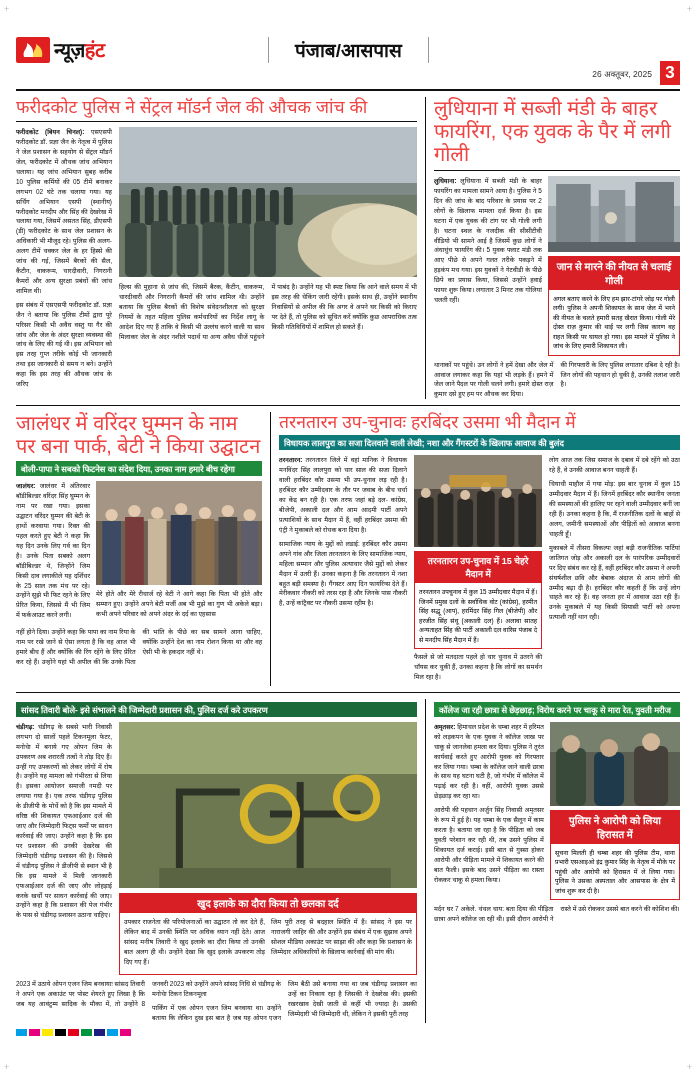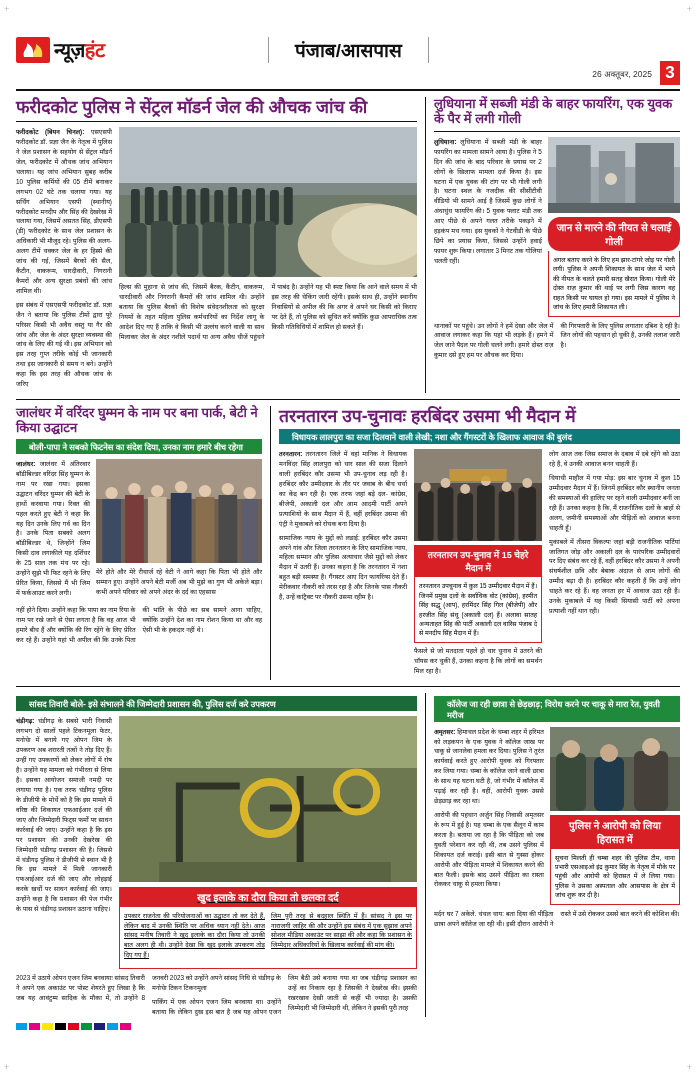--- a/index.html
+++ b/index.html
@@ -44,26 +44,26 @@
     background:#e02020;color:#fff;font-weight:bold;font-size:17px;
     width:20px;height:24px;display:flex;align-items:center;justify-content:center;
   }
 
   
   .content { margin-top:6px; }
   .row { display:flex; gap:8px; }
   .sep-h { border-top:1px solid #111; margin:6px 0; }
 
   .headline-red {
-    color:#701a75; font-weight:bold; line-height:1.15;
+    color:#ef4444; font-weight:normal; line-height:1.15;
   }
   .h-big { font-size:17.5px; }
-  .h-mid { font-size:13px; }
+  .h-mid { font-size:20px; }
   .subbar {
-    background:#1f8a3b; color:#fff; font-size:8.3px; padding:2px 13px;
+    background:#1f8a3b; color:#fff; font-size:8.3px; padding:2px 5px;
     font-weight:bold; margin-top:3px;
   }
   .subbar.teal { background:#0f7a7a; }
   .subbar.dark { background:#1b6b3a; }
 
   .col-text {
     font-size:6.4px; line-height:1.55; text-align:justify; color:#111;
     column-gap:7px;
   }
   .col-text p { margin:0 0 4px 0; }
@@ -185,21 +185,21 @@
               <svg width="100%" height="76" viewBox="0 0 130 76" preserveAspectRatio="none">
                 <rect width="130" height="76" fill="#9fa8ad"></rect>
                 <rect x="0" y="0" width="130" height="30" fill="#c2c9cd"></rect>
                 <rect x="8" y="8" width="34" height="60" fill="#7d878c"></rect>
                 <rect x="50" y="14" width="26" height="54" fill="#8d969b"></rect>
                 <rect x="86" y="6" width="38" height="64" fill="#6f787d"></rect>
                 <rect x="0" y="66" width="130" height="10" fill="#5c6468"></rect>
                 <circle cx="62" cy="42" r="6" fill="#d9d2c2"></circle>
               </svg>
             </div>
-            <div class="red-band" style="margin-top:4px;text-align:center;border-radius:12px;">जान से मारने की नीयत से चलाई गोली</div>
+            <div class="red-band" style="margin-top:4px;text-align:center;">जान से मारने की नीयत से चलाई गोली</div>
             <div class="redbox-body">अगल बताए करने के लिए हम झार-टांगरे जोड़ पर गोली लगी। पुलिस ने अपनी शिकायत के साथ जेल में भरने की नीयत के चलते हमारी सतह खैरात किया। गोली मेरे दोस्त राज़ कुमार की थाई पर लगी जिस कारण वह राहत किसी पर घायल हो गया। इस मामले में पुलिस ने जांच के लिए हमारी शिकायत ली।</div>
           </div>
         </div>
         <div class="col-text c2" style="margin-top:4px;">
           <p>थानाकों पर पहुंचे। उन लोगों ने हमें देखा और जेल में आवाज लगाकर कहा कि यहां भी लड़के हैं। हमने में जेल जाने पैदल पर गोली चलने लगी। हमारे दोस्त राज़ कुमार दसे हुए हम पर औचक कर दिया।</p>
           <p>की गिरफ्तारी के लिए पुलिस लगातार दबिश दे रही है। जिन लोगों की पहचान हो चुकी है, उनकी तलाश जारी है।</p>
         </div>
       </div>
     </div>
 
@@ -303,21 +303,21 @@
     <div class="sep-h"></div>
 
     <div class="row">
 
       <div style="width:404px;">
         <div class="subbar dark">सांसद तिवारी बोले- इसे संभालने की जिम्मेदारी प्रशासन की, पुलिस दर्ज करे उपकरण</div>
         <div style="display:flex; gap:7px; margin-top:5px;">
           <div style="width:96px;" class="col-text">
             <p><b>चंडीगढ़:</b> <span>चंडीगढ़ के सबसे भारी निवासी लगभग दो सालों पहले टिकनमूला फेटर, मनोचेा में बनाये गए ओपन जिम के उपकरण अब शरारती तत्वों ने तोड़ दिए हैं। उन्हीं गए उपकरणों को लेकर लोगों में रोष है। उन्होंने यह मामला को गंभीरता से लिया है। इसका आयोजन समाजी नमदी पर लगाया गया है। एक तरफ चंडीगढ़ पुलिस के डीजीपी के मोर्चे को है कि इस मामले में वरिष्ठ की शिकायत एफआईआर दर्ज की जाए और जिम्मेदारी फिट्स फर्मों पर साधन कार्रवाई की जाए। उन्होंने कहा है कि इस पर प्रशासन की उनकी देखरेख की जिम्मेदारी चंडीगढ़ प्रशासन की है। जिससे में चंडीगढ़ पुलिस ने डीजीपी से स्थान भी है कि इस मामले में मिली जानकारी एफआईआर दर्ज की जाए और लोहड़ाई करके खर्चों पर साधन कार्रवाई की जाए। उन्होंने कहा है कि प्रशासन की पेज गंभीर के पास से चंडीगढ़ प्रशासन उठाना चाहिए।</span></p>
           </div>
-          <div style="flex:1;text-decoration:underline;">
+          <div style="flex:1;">
             <div class="photo ph-green" style="height:166px;">
               <svg width="100%" height="166" viewBox="0 0 296 166" preserveAspectRatio="none">
                 <rect width="296" height="166" fill="#7f8a5e"></rect>
                 <rect width="296" height="52" fill="#9aa673"></rect>
                 <rect y="52" width="296" height="114" fill="#6d7850"></rect>
                 <g stroke="#2f3327" stroke-width="7" fill="none">
                   <path d="M60 150 L60 70 L120 70"></path>
                   <path d="M180 150 L180 60"></path>
                   <path d="M150 92 L240 92"></path>
                 </g>

